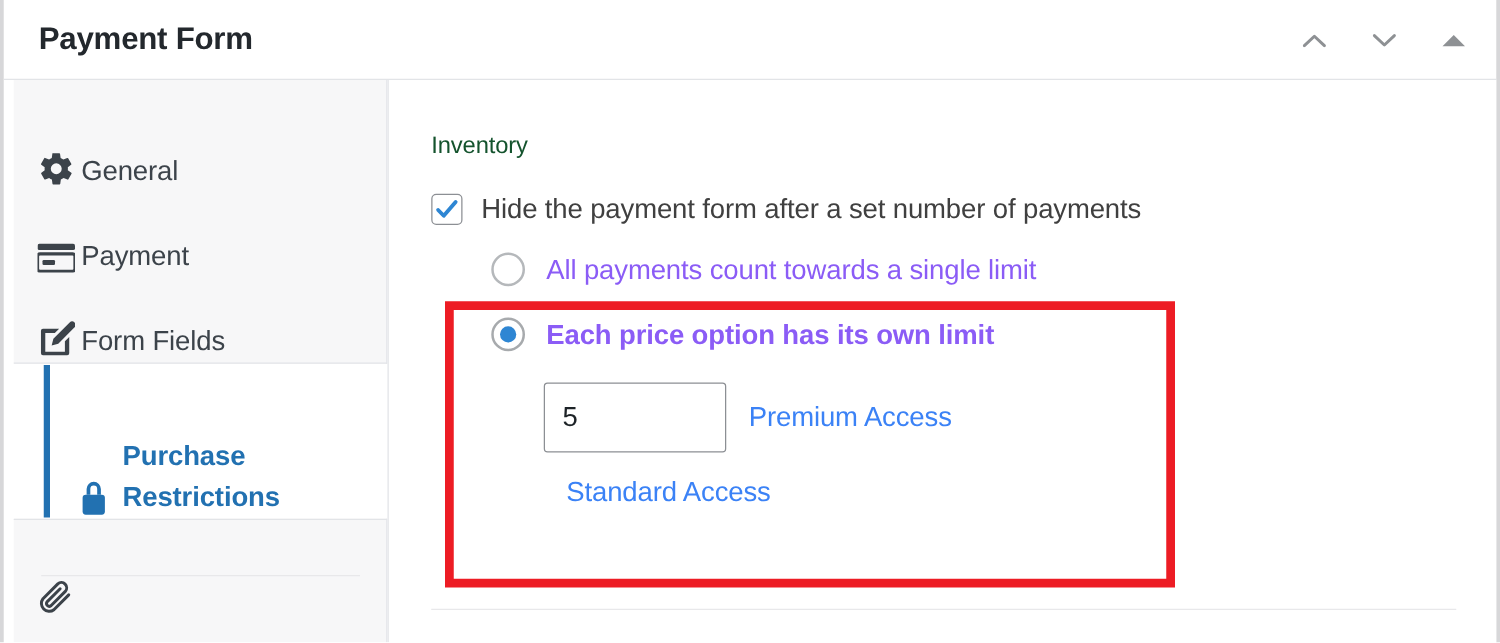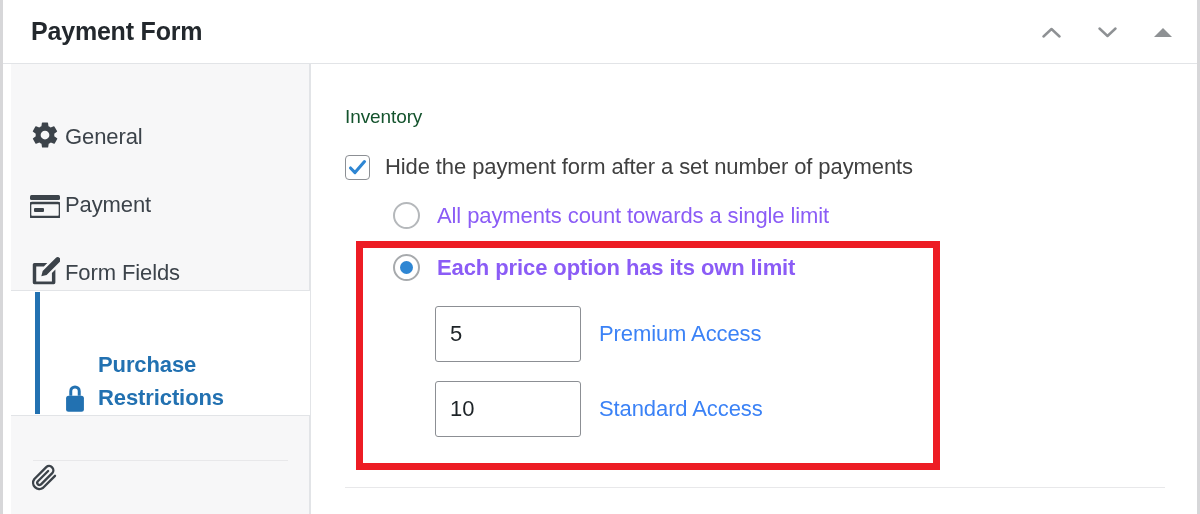--- a/index.html
+++ b/index.html
@@ -421,21 +421,20 @@
         <span class="radio on"></span>
         <span class="lbl">Each price option has its own limit</span>
       </div>
 
       <div class="limit-row limit-row-1">
         <input class="limit-input" type="text" value="5" style="">
         <span class="limit-label">Premium Access</span>
       </div>
 
       <div class="limit-row limit-row-2">
-        <input class="limit-input" type="text" value="10" style="">
         <span class="limit-label">Standard Access</span>
       </div>
 
       <div class="content-divider"></div>
     </div>
   </div>
 
   <div class="red-box"></div>
 </div>
 

